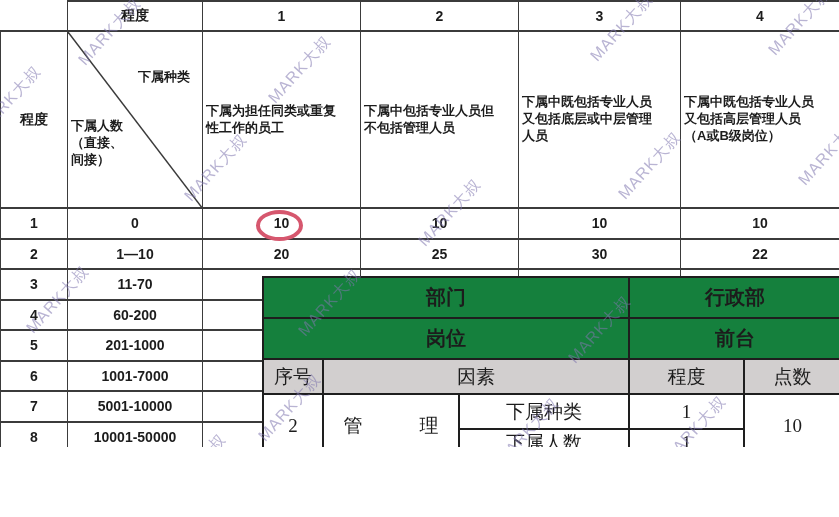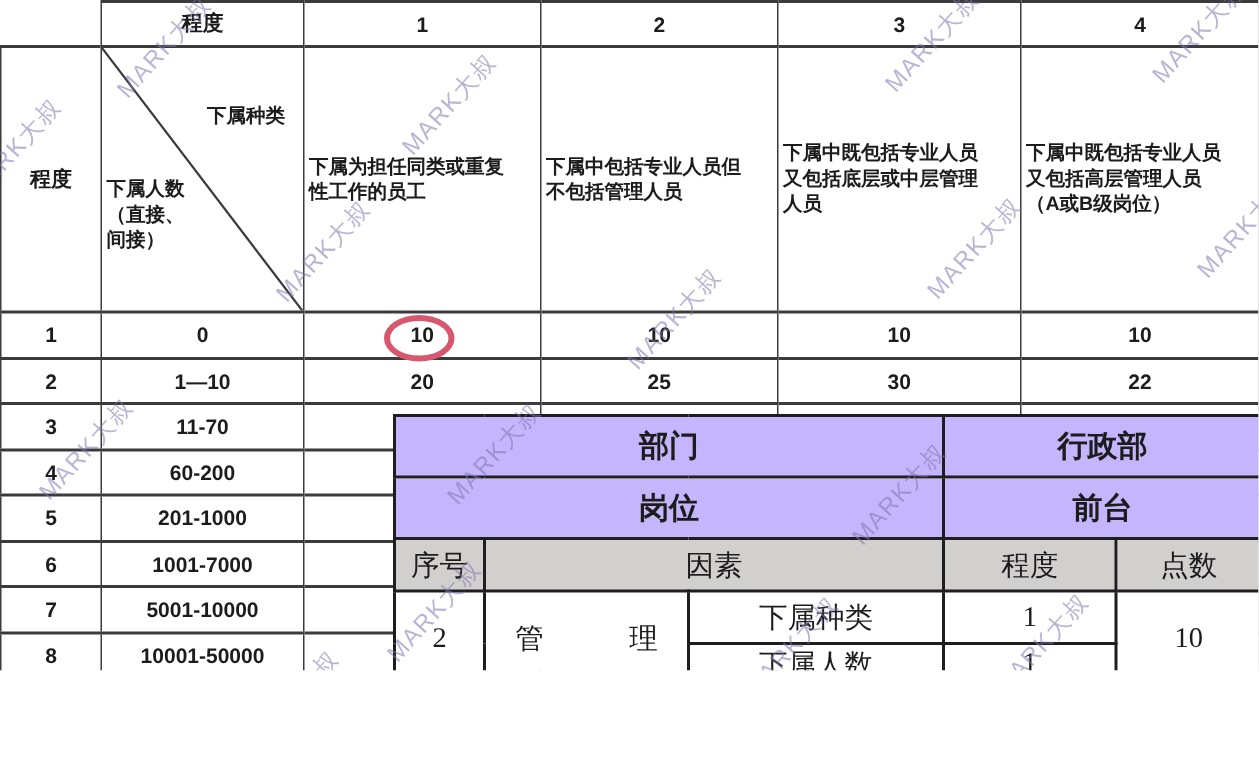--- a/index.html
+++ b/index.html
@@ -29,21 +29,21 @@
                border:4px solid #d6576e;border-radius:50%;box-sizing:border-box;
                z-index:5;background:transparent;}
 
   
   table.card{position:absolute;left:262px;top:276px;width:577px;border-collapse:collapse;
              table-layout:fixed;z-index:10;background:#ffffff;
              font-family:"Liberation Serif",serif;}
   table.card td{border:2px solid #1e1e1e;text-align:center;vertical-align:middle;
                 font-size:19px;padding:0;background:#ffffff;overflow:hidden;}
   table.card td.lastcol{border-right:none;}
-  table.card tr.o-blue td{background:#c4b5fd;font-weight:bold;font-size:20px;}
+  table.card tr.o-blue td{background:#15803d;font-weight:bold;font-size:20px;}
   table.card tr.o-gray td{background:#d2cfcf;}
   tr.o-blue{height:41px;} tr.o-gray{height:35px;} tr.o-r4{height:35px;} tr.o-r5{height:28px;}
 
   
   .wm{position:absolute;z-index:40;font-size:16px;letter-spacing:1px;white-space:nowrap;
       color:rgba(128,118,175,0.55);transform:translate(-50%,-50%) rotate(-48deg);
       pointer-events:none;font-family:"Liberation Sans",sans-serif;}
 </style>
 </head>
 <body>

